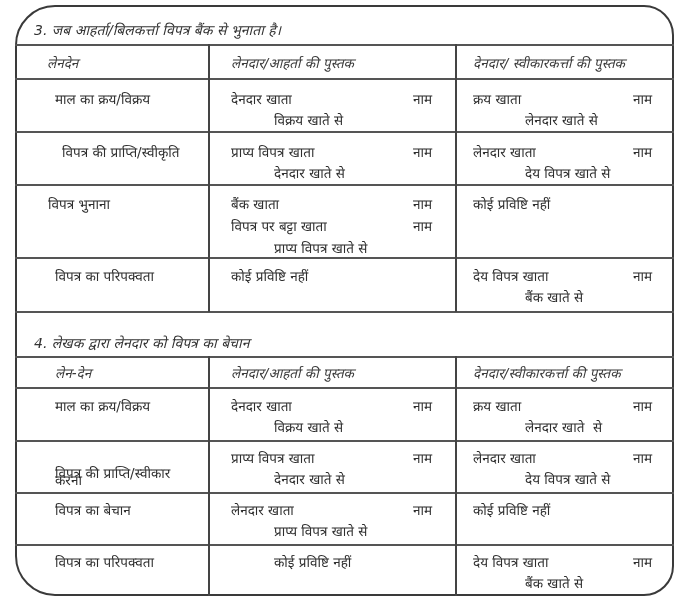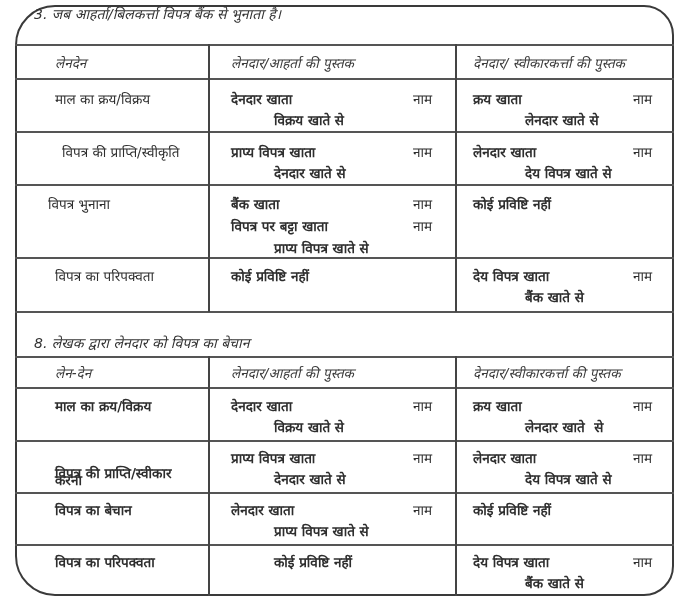--- a/index.html
+++ b/index.html
@@ -6,21 +6,21 @@
   body { width: 686px; height: 607px; position: relative; overflow: hidden;
          font-family: "DejaVu Sans", sans-serif; color: #2a2a2a; }
   .frame { position: absolute; left: 15px; top: 5px; width: 659px; height: 591px;
            border: 2px solid #3a3a3a; box-sizing: border-box;
            border-radius: 40px 30px 30px 40px; }
   .hline { position: absolute; left: 15px; width: 659px; height: 2px; background: #555; }
   .vline { position: absolute; width: 2px; background: #444; }
   .title { position: absolute; left: 34px; font-style: italic; font-size: 14px; color: #333; }
   .cell { position: absolute; font-size: 13.5px; line-height: 22px; color: #2e2e2e; }
   .hdr { font-style: italic; font-size: 13.5px; color: #3a3a3a; }
-  .line { position: absolute; white-space: nowrap; font-weight: bold; }
+  .line { position: absolute; white-space: nowrap; }
   .nam { position: absolute; white-space: nowrap; }
 </style>
 </head>
 <body>
 
 <div class="frame"></div>
 
 <div class="hline" style="top:44px"></div>
 <div class="hline" style="top:78px"></div>
 <div class="hline" style="top:131px"></div>
@@ -31,23 +31,23 @@
 <div class="hline" style="top:387px"></div>
 <div class="hline" style="top:440px"></div>
 <div class="hline" style="top:492px"></div>
 <div class="hline" style="top:544px"></div>
 
 <div class="vline" style="left:208px; top:44px; height:268px"></div>
 <div class="vline" style="left:455px; top:44px; height:268px"></div>
 <div class="vline" style="left:208px; top:356px; height:240px"></div>
 <div class="vline" style="left:455px; top:356px; height:240px"></div>
 
-<div class="title" style="top:4px">3. जब आहर्ता/बिलकर्त्ता विपत्र बैंक से भुनाता है।</div>
+<div class="title" style="top:20px">3. जब आहर्ता/बिलकर्त्ता विपत्र बैंक से भुनाता है।</div>
 
-<div class="cell hdr" style="left:55px; top:52px">लेनदेन</div>
+<div class="cell hdr" style="left:47px; top:52px">लेनदेन</div>
 <div class="cell hdr" style="left:231px; top:52px">लेनदार/आहर्ता की पुस्तक</div>
 <div class="cell hdr" style="left:473px; top:52px">देनदार/ स्वीकारकर्त्ता की पुस्तक</div>
 
 <div class="cell" style="left:55px; top:88px">माल का क्रय/विक्रय</div>
 <div class="cell" style="left:231px; top:88px">
   <span class="line" style="left:0; top:0">देनदार खाता</span>
   <span class="line" style="left:43px; top:21px">विक्रय खाते से</span>
   <span class="nam" style="left:182px; top:0">नाम</span>
 </div>
 <div class="cell" style="left:473px; top:88px">
@@ -83,21 +83,21 @@
 <div class="cell" style="left:55px; top:265px">विपत्र का परिपक्वता</div>
 <div class="cell" style="left:231px; top:265px">
   <span class="line" style="left:0; top:0">कोई प्रविष्टि नहीं</span>
 </div>
 <div class="cell" style="left:473px; top:265px">
   <span class="line" style="left:0; top:0">देय विपत्र खाता</span>
   <span class="line" style="left:52px; top:21px">बैंक खाते से</span>
   <span class="nam" style="left:160px; top:0">नाम</span>
 </div>
 
-<div class="title" style="top:333px">8. लेखक द्वारा लेनदार को विपत्र का बेचान</div>
+<div class="title" style="top:333px">4. लेखक द्वारा लेनदार को विपत्र का बेचान</div>
 
 <div class="cell hdr" style="left:55px; top:362px">लेन-देन</div>
 <div class="cell hdr" style="left:231px; top:362px">लेनदार/आहर्ता की पुस्तक</div>
 <div class="cell hdr" style="left:473px; top:362px">देनदार/स्वीकारकर्त्ता की पुस्तक</div>
 
 <div class="cell" style="left:55px; top:395px">
   <span class="line" style="left:0; top:0">माल का क्रय/विक्रय</span>
 </div>
 <div class="cell" style="left:231px; top:395px">
   <span class="line" style="left:0; top:0">देनदार खाता</span>

